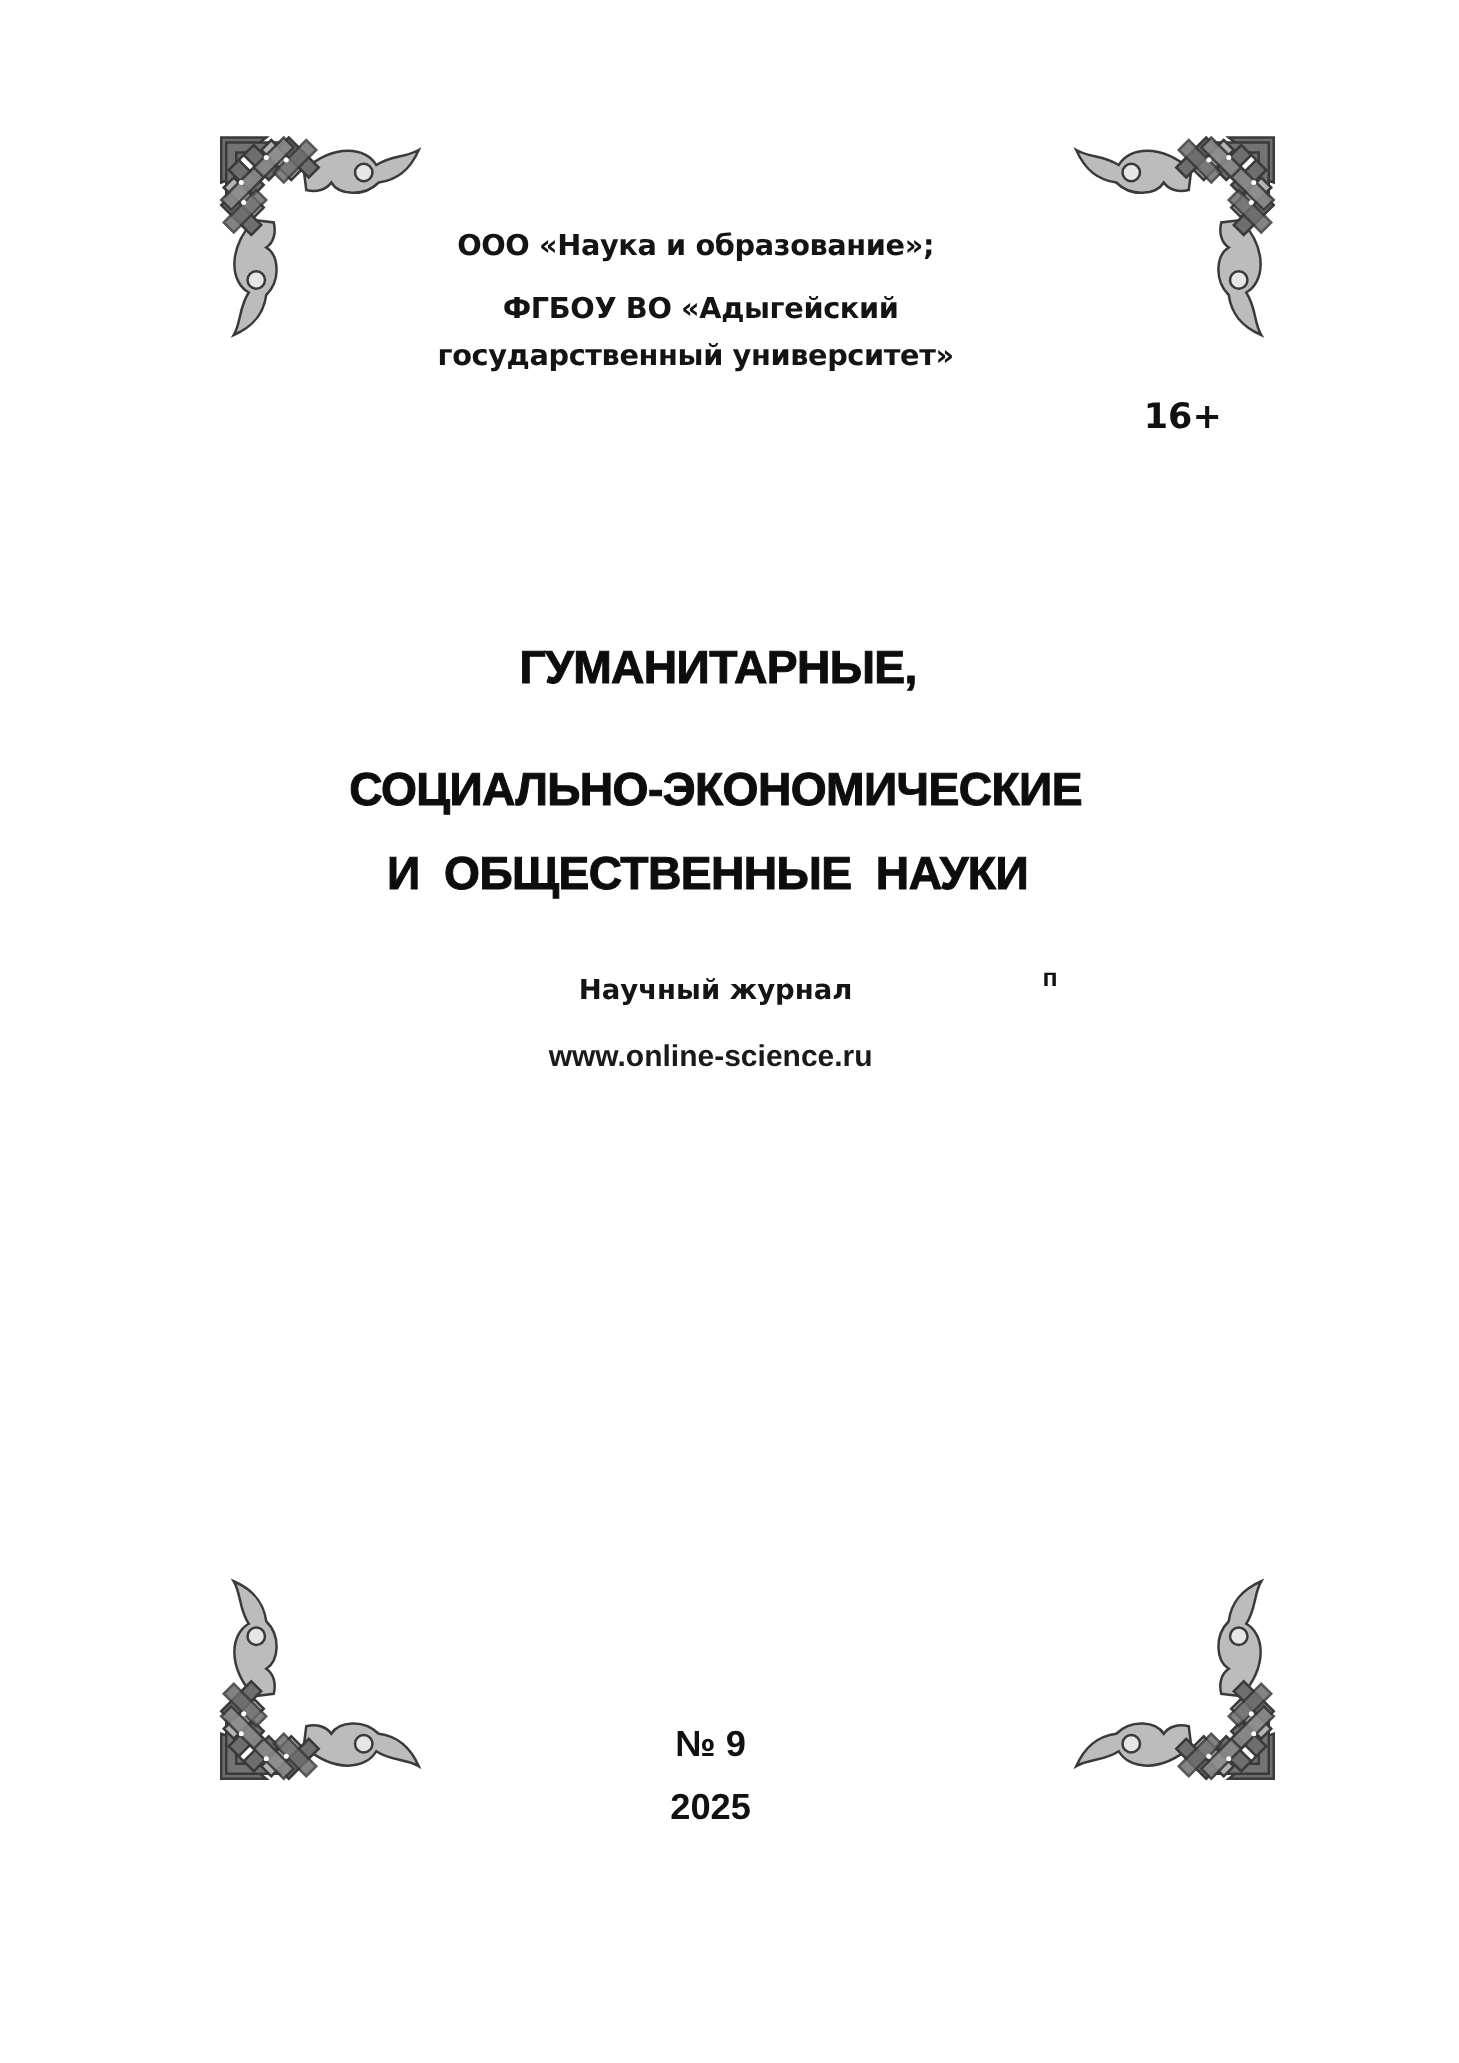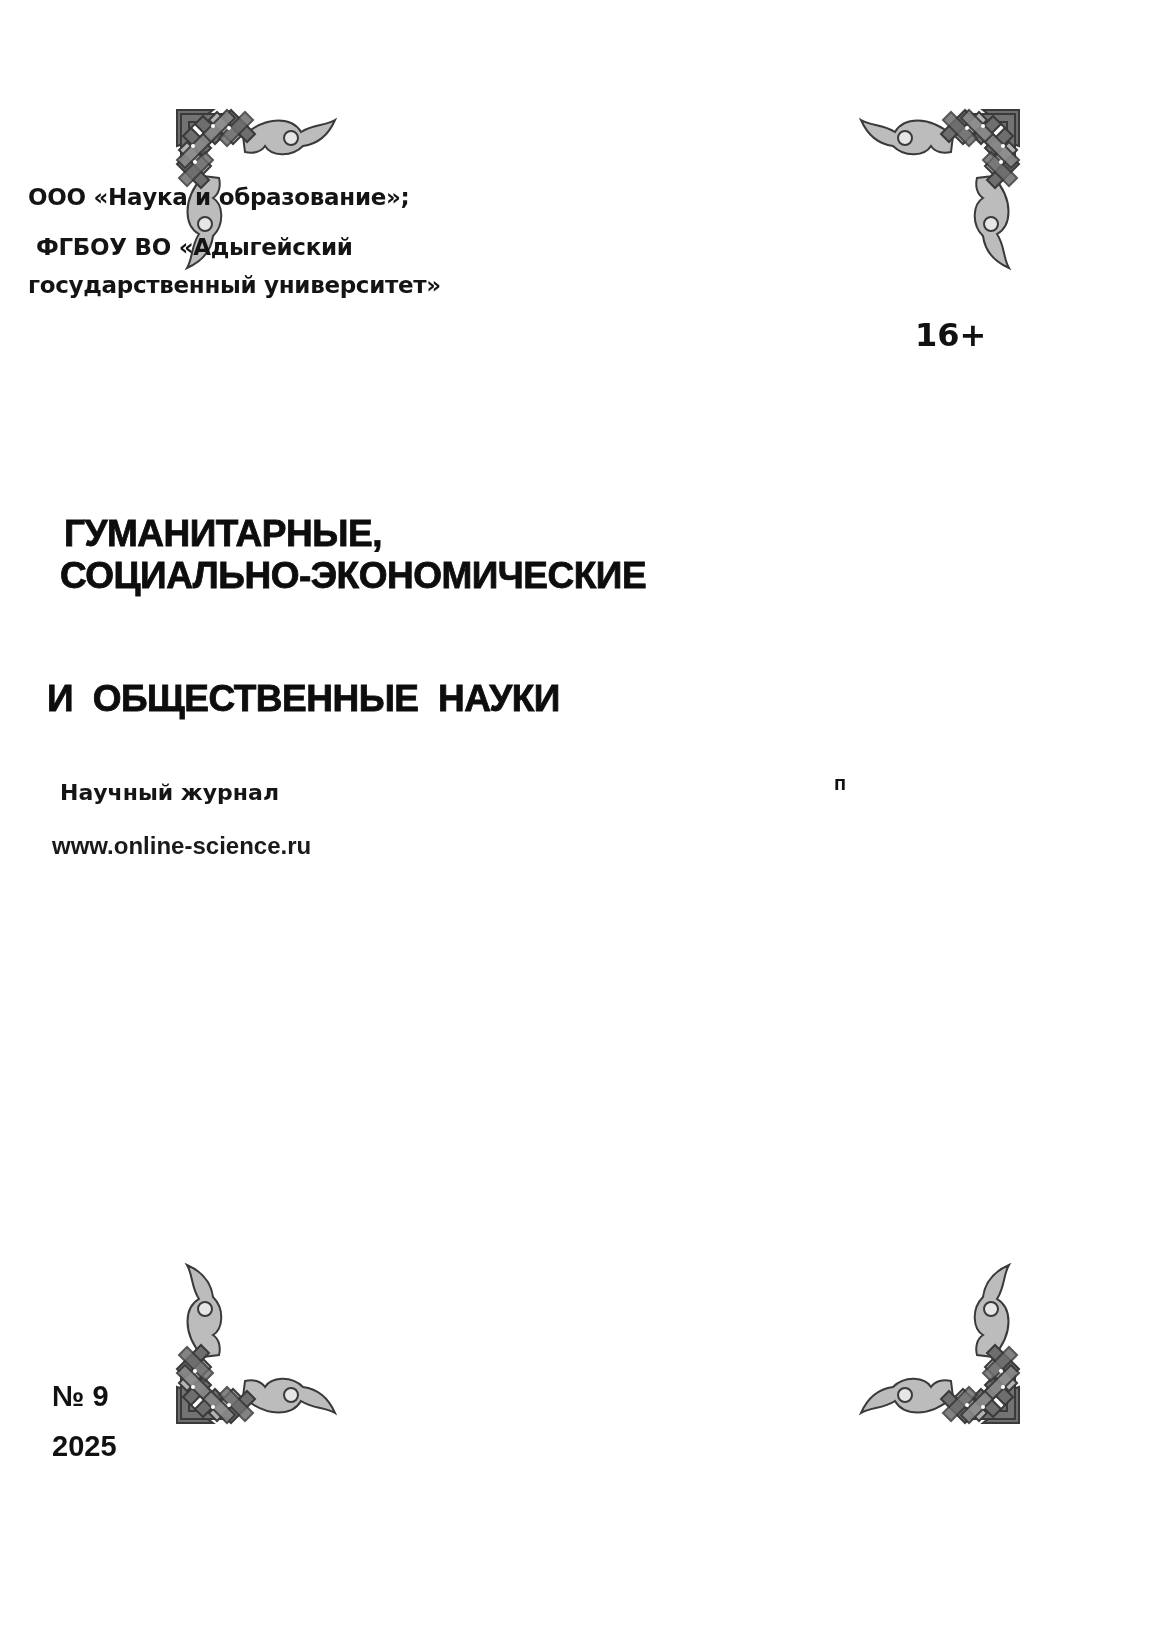--- a/index.html
+++ b/index.html
@@ -12,34 +12,34 @@
       height: 1650px;
       position: relative;
       overflow: hidden;
       color: #111111;
     }
     .abs { position: absolute; }
     .center-line {
       position: absolute;
       left: 0;
       width: 1085px;
-      text-align: left;
+      text-align: center;
       white-space: nowrap;
     }
     .publisher {
       font-family: "DejaVu Sans", sans-serif;
       font-weight: bold;
       font-size: 23px;
       letter-spacing: -0.3px;
       color: #141414;
     }
     .age {
       font-family: "DejaVu Sans", sans-serif;
       font-weight: bold;
-      font-size: 32px;
+      font-size: 28px;
       color: #111;
     }
     .title {
       font-family: "Liberation Sans", sans-serif;
       font-weight: bold;
       font-size: 37px;
       letter-spacing: -0.5px;
       color: #0d0d0d;
       -webkit-text-stroke: 0.8px #0d0d0d;
     }
@@ -140,21 +140,21 @@
     </svg>
 </div>
 
 <div class="center-line publisher" style="top:184px; padding-left:28px; box-sizing:border-box;">ООО «Наука и образование»;</div>
 <div class="center-line publisher" style="top:234px; padding-left:36px; box-sizing:border-box;">ФГБОУ ВО «Адыгейский</div>
 <div class="center-line publisher" style="top:272px; padding-left:28px; box-sizing:border-box;">государственный университет»</div>
 
 <div class="abs age" style="left:915px; top:316px;">16+</div>
 
 <div class="center-line title" style="top:513px; padding-left:64px; box-sizing:border-box;">ГУМАНИТАРНЫЕ,</div>
-<div class="center-line title" style="top:555px; padding-left:60px; box-sizing:border-box;">СОЦИАЛЬНО-ЭКОНОМИЧЕСКИЕ</div>
+<div class="center-line title" style="top:611px; padding-left:60px; box-sizing:border-box;">СОЦИАЛЬНО-ЭКОНОМИЧЕСКИЕ</div>
 <div class="center-line title" style="top:678px; padding-left:47px; box-sizing:border-box; white-space:pre;">И  ОБЩЕСТВЕННЫЕ  НАУКИ</div>
 
 <div class="center-line subtitle" style="top:780px; padding-left:60px; box-sizing:border-box;">Научный журнал</div>
 <div class="abs mark" style="left:834px; top:772px;">п</div>
 
 <div class="center-line url" style="top:832px; padding-left:52px; box-sizing:border-box;">www.online-science.ru</div>
 
 <div class="center-line issue" style="top:1380px; padding-left:52px; box-sizing:border-box;">№ 9</div>
 <div class="center-line issue" style="top:1430px; padding-left:52px; box-sizing:border-box;">2025</div>
 

